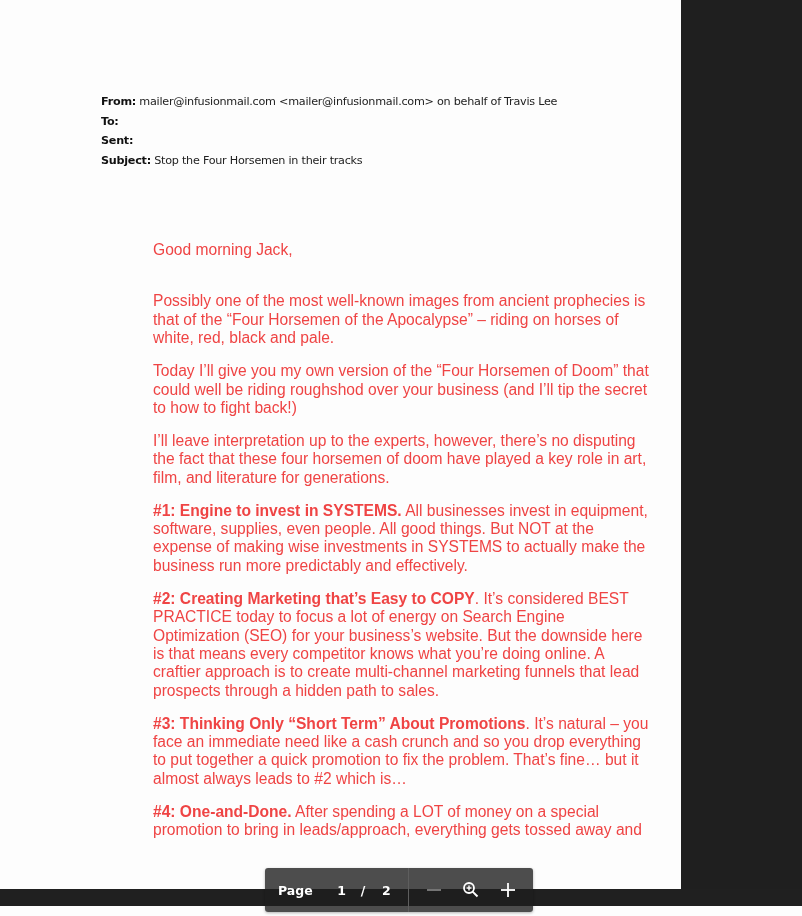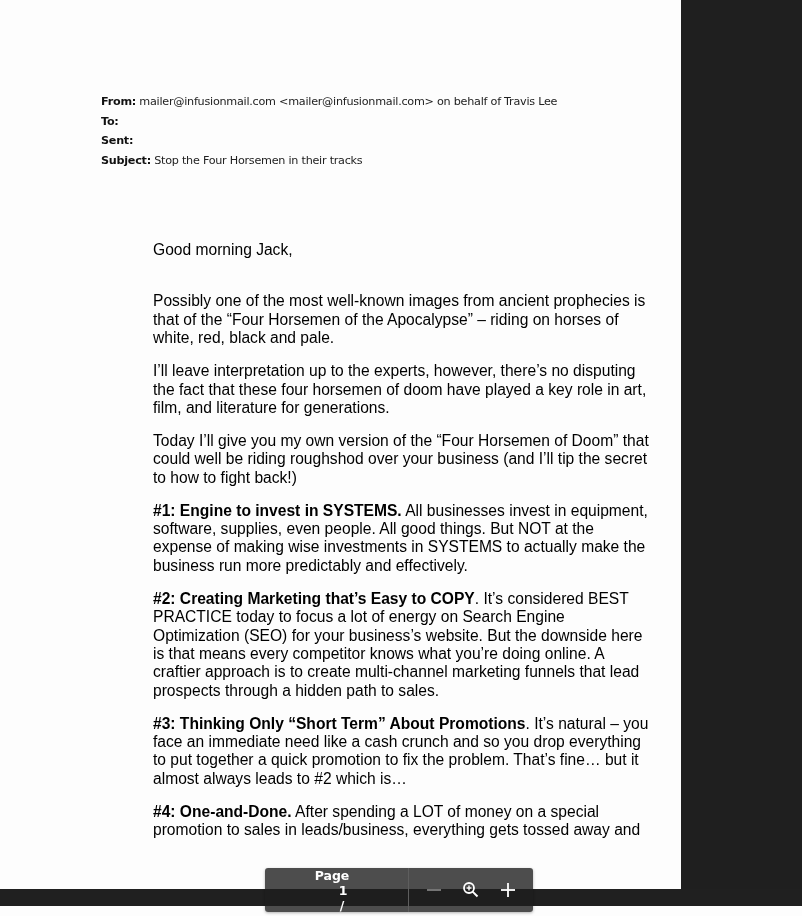--- a/index.html
+++ b/index.html
@@ -19,35 +19,35 @@
     .header {
       position:absolute; left:101px; top:92px; width:540px;
       font-family:"DejaVu Sans", sans-serif; font-size:11.2px; line-height:19.5px; color:#222;
       letter-spacing:-0.25px;
     }
     .header .row { white-space:nowrap; }
     .header b { font-weight:bold; color:#111; }
 
     .body {
       position:absolute; left:153px; top:241px; width:500px;
-      font-family:"Liberation Sans", sans-serif; font-size:15.6px; line-height:18.4px; color:#000000;
+      font-family:"Liberation Sans", sans-serif; font-size:15.6px; line-height:18.4px; color:#ef4444;
     }
     .body p { margin:0 0 14.5px 0; }
     .body p.greeting { margin-bottom:33px; }
     .body b { font-weight:bold; }
 
     .toolbar {
       position:absolute; left:265px; top:868px; width:268px; height:44px;
       background:rgba(70,70,70,0.96); border-radius:3px;
       display:flex; align-items:center; color:#fff;
       font-family:"DejaVu Sans", sans-serif;
       box-shadow:0 1px 3px rgba(0,0,0,0.3);
     }
     .toolbar .band { position:absolute; left:0; top:21px; width:268px; height:17px; background:rgba(0,0,0,0.55); pointer-events:none; }
-    .tb-left { position:relative; display:flex; align-items:center; width:143px; height:44px; padding-left:13px; box-sizing:border-box; font-size:12.5px; font-weight:bold; z-index:1;flex-direction:column; }
+    .tb-left { position:relative; display:flex; align-items:center; width:143px; height:44px; padding-left:13px; box-sizing:border-box; font-size:12.5px; font-weight:bold; z-index:1; }
     .tb-left .lbl { margin-right:22px; }
     .tb-left .num { width:14px; text-align:center; }
     .tb-left .sep { margin:0 14px 0 12px; }
     .tb-divider { position:relative; width:1px; height:44px; background:#5e5e5e; z-index:1; }
     .tb-right { position:relative; display:flex; align-items:center; justify-content:space-around; flex:1; height:44px; z-index:1; padding:0 6px; box-sizing:border-box; }
     .tb-btn { width:28px; height:28px; display:flex; align-items:center; justify-content:center; cursor:pointer; }
   </style>
 </head>
 <body>
 
@@ -69,26 +69,26 @@
       </div>
       <div class="row">
         <b>Subject:</b>
         <span>Stop the Four Horsemen in their tracks</span>
       </div>
     </div>
 
     <div class="body">
       <p class="greeting">Good morning Jack,</p>
       <p>Possibly one of the most well-known images from ancient prophecies is that of the “Four Horsemen of the Apocalypse” – riding on horses of white, red, black and pale.</p>
+      <p>Today I’ll give you my own version of the “Four Horsemen of Doom” that could well be riding roughshod over your business (and I’ll tip the secret to how to fight back!)</p>
       <p>I’ll leave interpretation up to the experts, however, there’s no disputing the fact that these four horsemen of doom have played a key role in art, film, and literature for generations.</p>
-      <p>Today I’ll give you my own version of the “Four Horsemen of Doom” that could well be riding roughshod over your business (and I’ll tip the secret to how to fight back!)</p>
       <p><b>#1:  Engine to invest in SYSTEMS.</b><span>  All businesses invest in equipment, software, supplies, even people.  All good things.  But NOT at the expense of making wise investments in SYSTEMS to actually make the business run more predictably and effectively.</span></p>
       <p><b>#2:  Creating Marketing that’s Easy to COPY</b><span>.  It’s considered BEST PRACTICE today to focus a lot of energy on Search Engine Optimization (SEO) for your business’s website.  But the downside here is that means every competitor knows what you’re doing online. A craftier approach is to create multi-channel marketing funnels that lead prospects through a hidden path to sales.</span></p>
       <p><b>#3:  Thinking Only “Short Term” About Promotions</b><span>.  It’s natural – you face an immediate need like a cash crunch and so you drop everything to put together a quick promotion to fix the problem.  That’s fine… but it almost always leads to #2 which is…</span></p>
-      <p><b>#4:  One-and-Done.</b><span>  After spending a LOT of money on a special promotion to sales in leads/business, everything gets tossed away and</span></p>
+      <p><b>#4:  One-and-Done.</b><span>  After spending a LOT of money on a special promotion to bring in leads/approach, everything gets tossed away and</span></p>
     </div>
   </div>
 
   <div class="right-edge"></div>
   <div class="bottom-strip"></div>
   <div class="below-strip"></div>
 
   <div class="toolbar">
     <div class="band"></div>
     <div class="tb-left">

